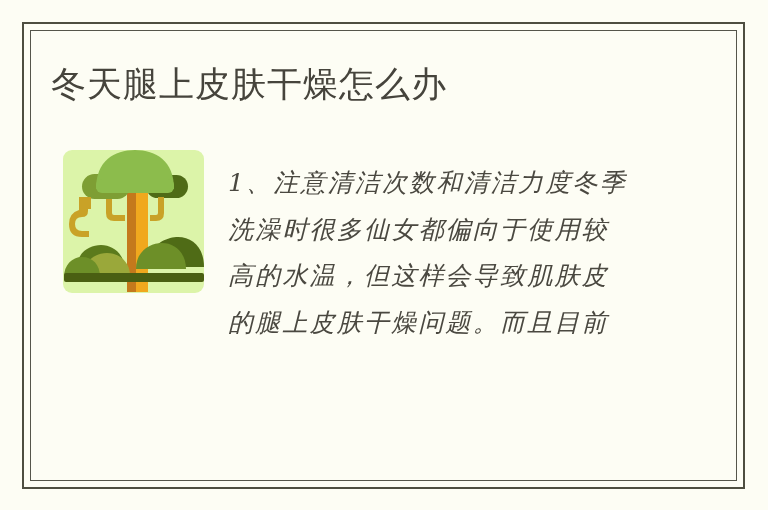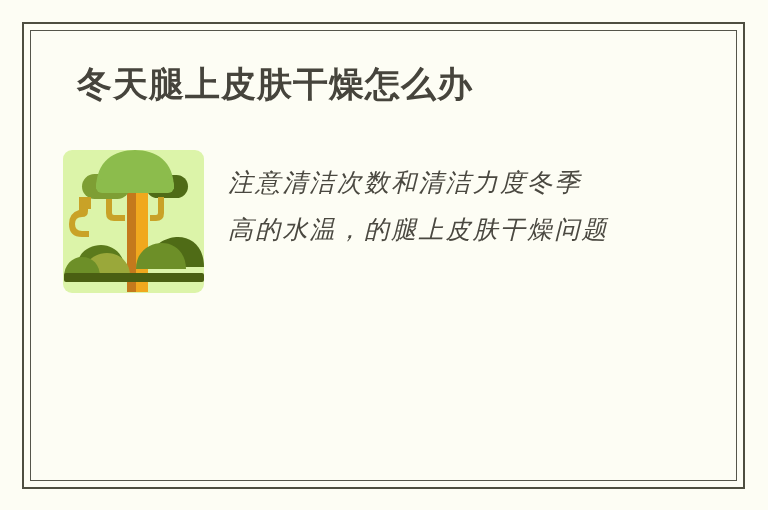--- a/index.html
+++ b/index.html
@@ -35,26 +35,26 @@
     left: 30px; top: 30px;
     width: 707px; height: 451px;
     border: 1.5px solid #55554a;
     box-sizing: border-box;
     pointer-events: none;
   }
 
   
   #page-title {
     position: absolute;
-    left: 77px; top: 62px;
+    left: 51px; top: 62px;
     font-size: 35px;
     line-height: 44px;
     letter-spacing: 1px;
     color: #46443c;
-    font-weight: 700;
+    font-weight: 400;
     white-space: nowrap;
     font-family: "Liberation Sans", "DejaVu Sans", sans-serif;
   }
 
   
   #illustration {
     position: absolute;
     left: 62px; top: 147px;
     width: 148px; height: 160px;
   }
@@ -135,18 +135,20 @@
 
       <path d="M14 124 C14 106 27 98 39 98 C52 98 63 108 63 124 Z" fill="#5b7a1c"></path>
       <path d="M22 128 C22 114 33 106 45 106 C58 106 68 116 68 128 Z" fill="#9aa83a"></path>
       <path d="M2 130 C2 118 10 110 20 110 C31 110 38 118 38 130 Z" fill="#6d8f28"></path>
 
       <rect x="2" y="126" width="140" height="9" rx="2" ry="2" fill="#4a5f12"></rect>
     </svg>
   </div>
 
   <div id="article-body">
-    <div class="body-line">注意清洁次数和清洁力度冬季</div>
-    <div class="body-line">高的水温，的腿上皮肤干燥问题</div>
+    <div class="body-line">1、注意清洁次数和清洁力度冬季</div>
+    <div class="body-line">洗澡时很多仙女都偏向于使用较</div>
+    <div class="body-line">高的水温，但这样会导致肌肤皮</div>
+    <div class="body-line">的腿上皮肤干燥问题。而且目前</div>
   </div>
 
 
 </div>
 
 </body></html>

